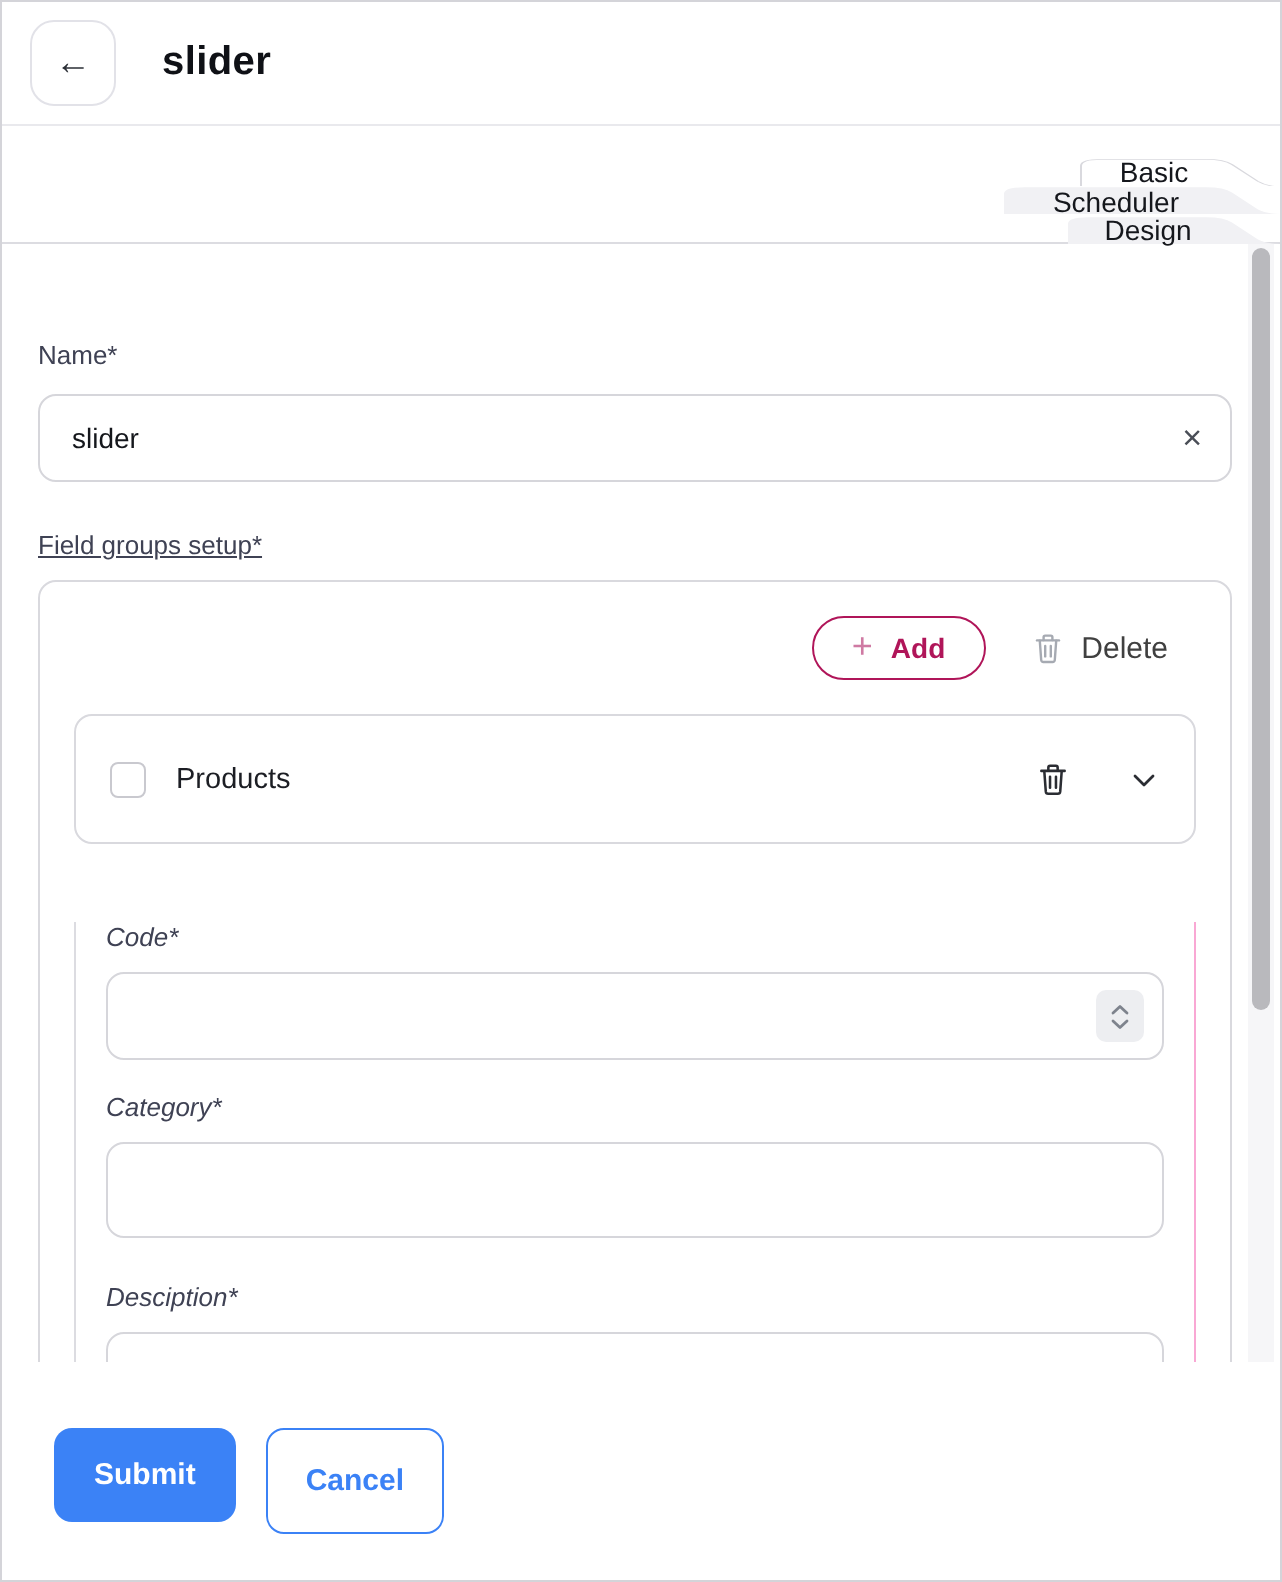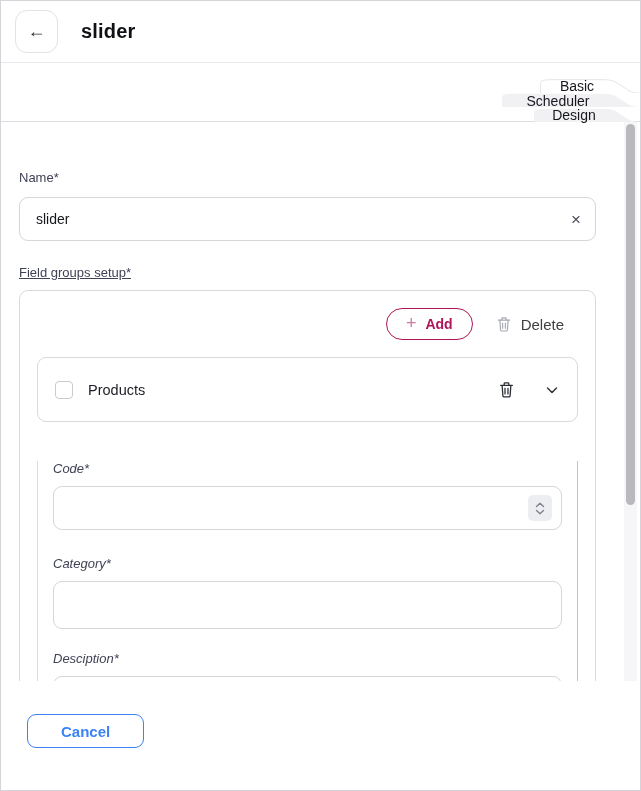--- a/index.html
+++ b/index.html
@@ -61,21 +61,21 @@
   .tab-design { width:106px; margin-left:-2px; z-index:1; }
   .tab-scheduler { width:138px; margin-left:2px; z-index:1; }
   .tab-basic .tab-label { font-weight:500; }
   
   .content {
     border-top:1px solid #dcdce1;
     height:560px;
     overflow:hidden;
     position:relative;
     background:#fff;
-    padding:0 44px 0 18px;
+    padding:0 24px 0 18px;
   }
   .scroll-track {
     position:absolute; top:0; right:3px;
     width:13px; height:100%;
     background:#f6f6f8;
   }
   .scroll-thumb {
     position:absolute; top:2px; left:2px;
     width:9px; height:381px;
     border-radius:5px;
@@ -156,21 +156,21 @@
   .icon-dark { color:#2b2d33; cursor:pointer; display:flex; }
   .group-body {
     border-left:1px solid #dcdce1;
     border-right:1px solid #f9a8d4;
     margin:0 0 0 0;
     padding:0 15px;
     height:310px;
     font-style:italic;
   }
   .inner-label { margin-top:39px; }
-  .inner-label-2 { margin-top:26px; }
+  .inner-label-2 { margin-top:16px; }
   .inner-label-3 { margin-top:22px; }
   .inner-input {
     margin-top:10px;
     height:44px;
     border:1px solid #d6d6db;
     border-radius:9px;
     background:#fff;
     position:relative;
   }
   .inner-input.tall { height:48px; }
@@ -198,22 +198,22 @@
     height:47px;
     padding:0 20px;
     background:#3b82f6;
     color:#fff;
     border:none; border-radius:9px;
     font-size:15px; font-weight:600;
     font-family:inherit;
     cursor:pointer;
   }
   .cancel-btn {
-    height:34px;
-    padding:0 33px;
+    height:53px;
+    padding:0 19px;
     background:#fff;
     color:#3b82f6;
     border:1.5px solid #3b82f6;
     border-radius:9px;
     font-size:15px; font-weight:600;
     font-family:inherit;
     cursor:pointer;
   }
 </style>
 </head>
@@ -324,16 +324,17 @@
 
       </div>
     </div>
 
     <div class="scroll-track">
       <div class="scroll-thumb"></div>
     </div>
   </div>
 
   <div class="footer">
+    <button class="submit-btn">Submit</button>
     <button class="cancel-btn">Cancel</button>
   </div>
 
 </div>
 
 </body></html>

